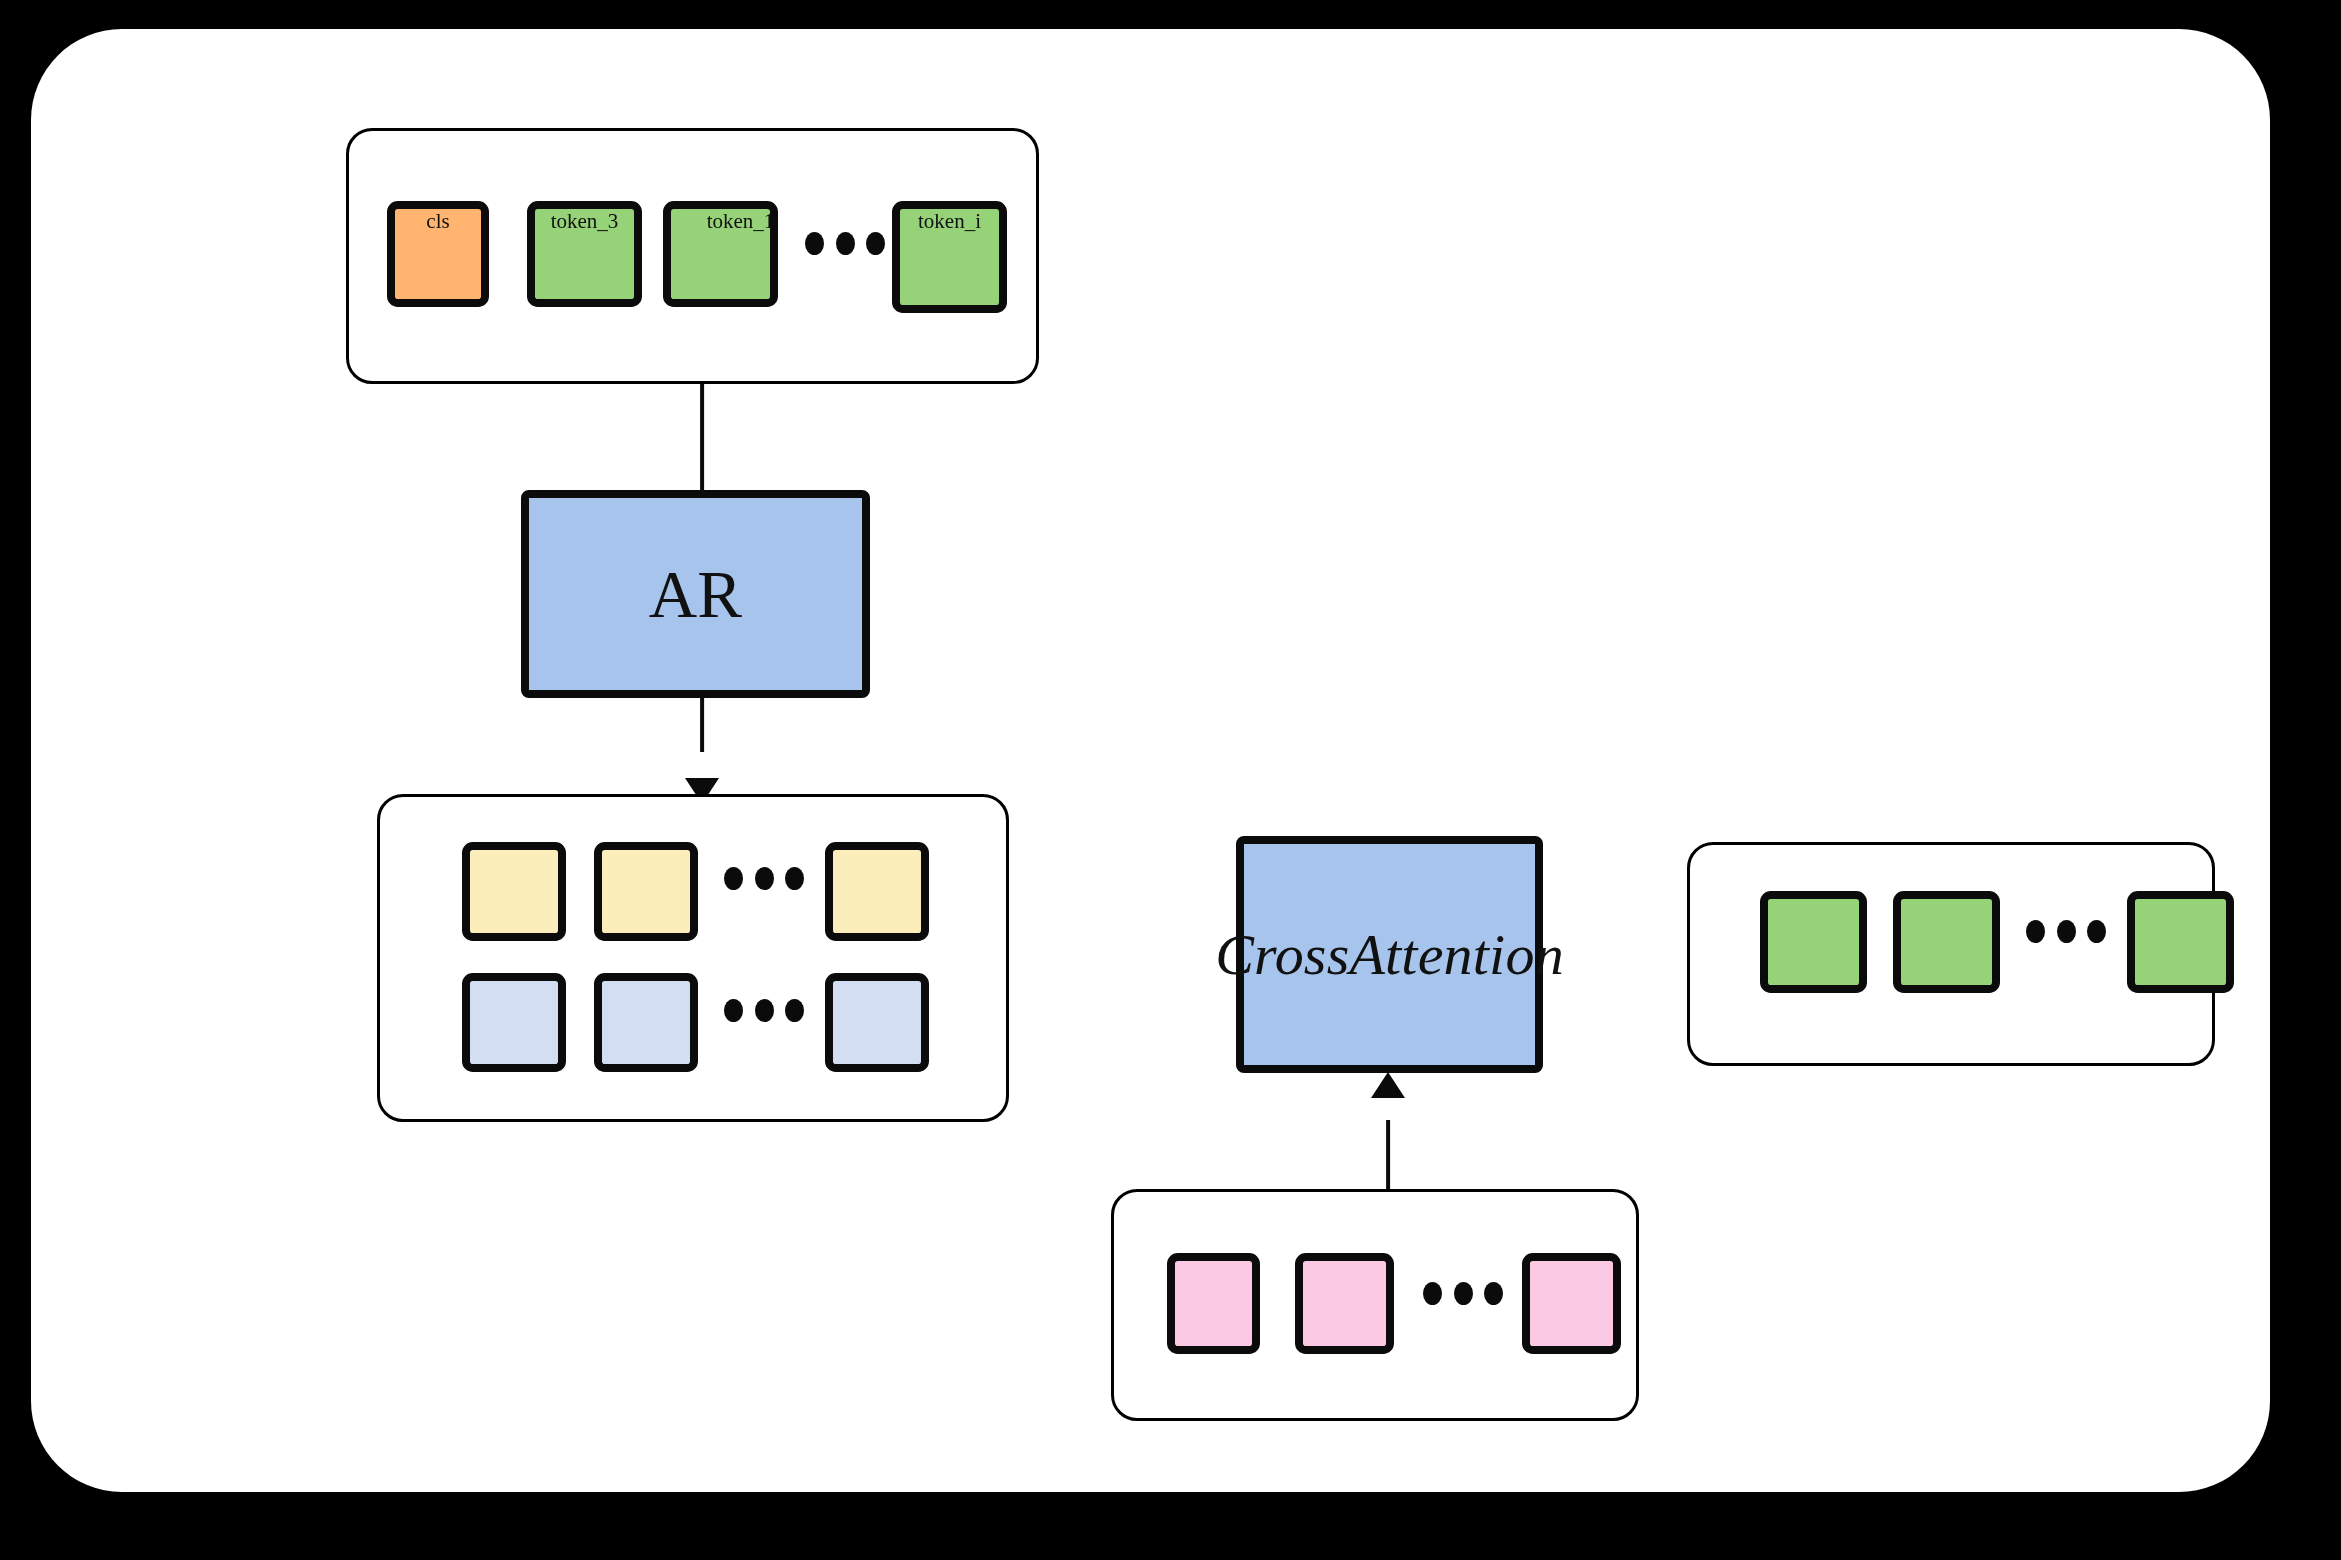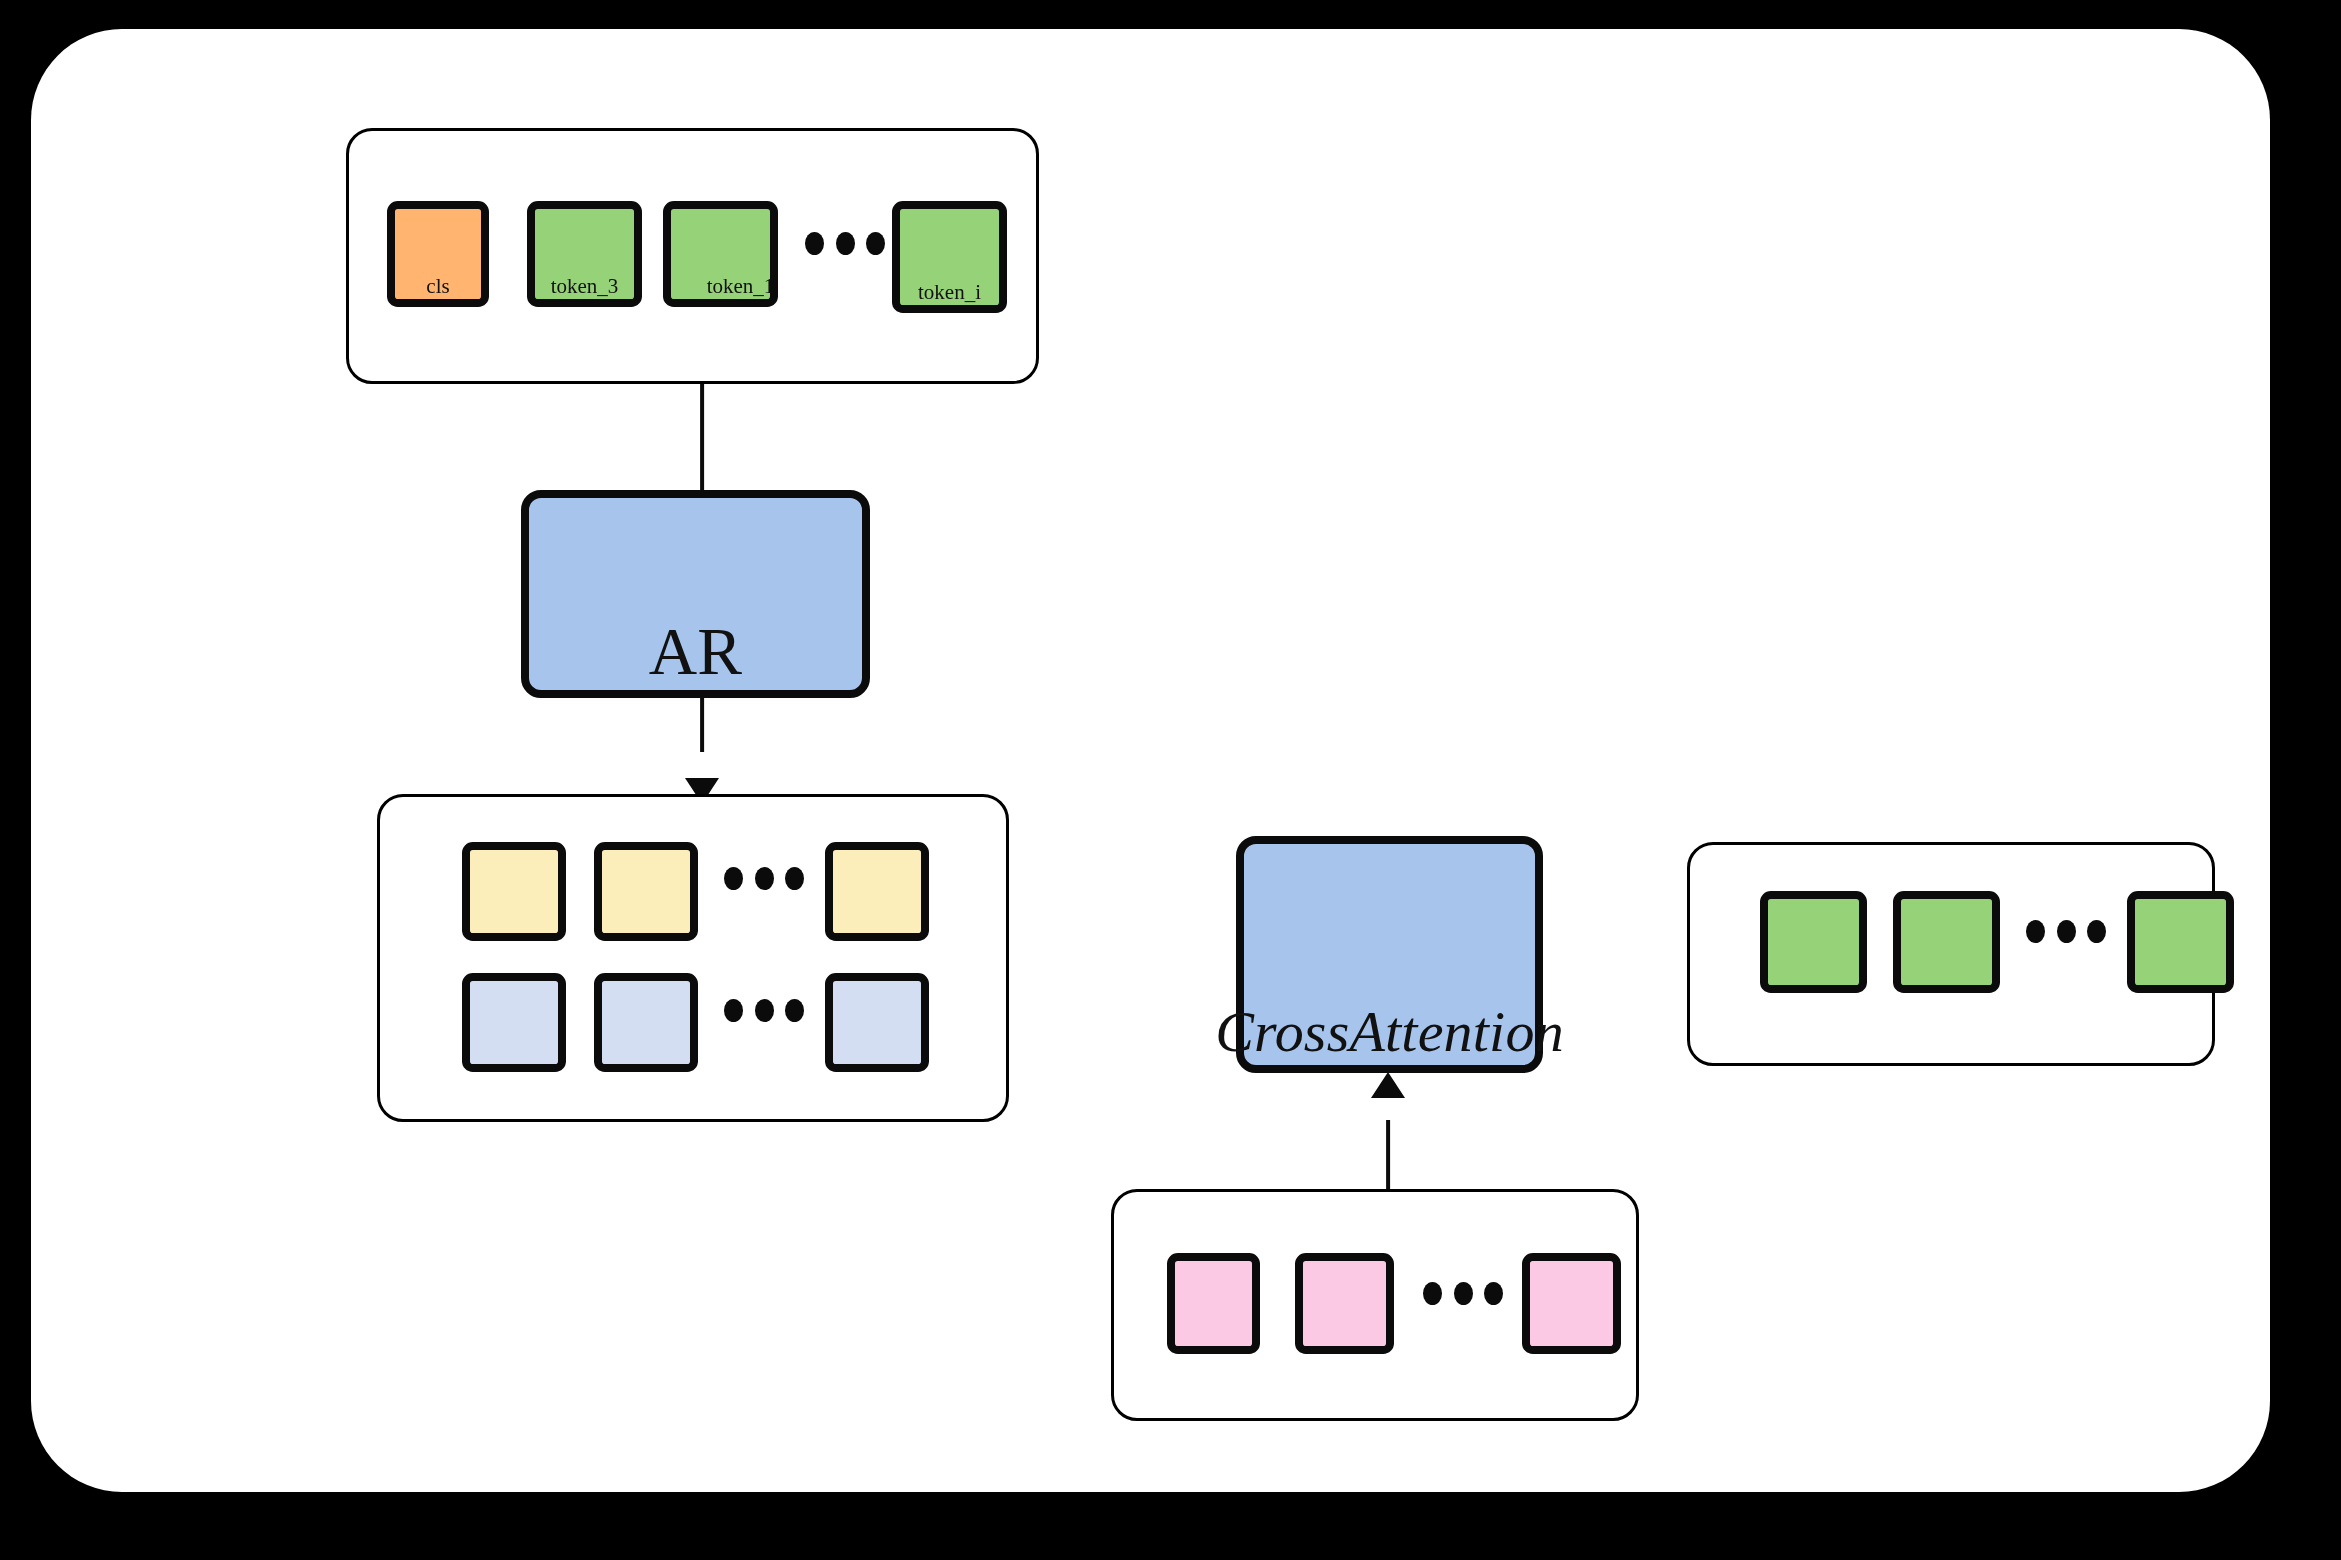--- a/index.html
+++ b/index.html
@@ -23,33 +23,33 @@
     background:#ffffff;
     border:3.1px solid #000000;
     border-radius:26px;
     box-sizing:border-box;
   }
   
   .block{
     position:absolute;
     box-sizing:border-box;
     border:8.5px solid #0b0b0b;
-    border-radius:20px;
-    display:flex;align-items:flex-end;justify-content:center;
+    border-radius:8px;
+    display:flex;align-items:center;justify-content:center;
     text-align:center;
     color:#111;
     letter-spacing:0.2px;
   }
   
   .chip{
     position:absolute;
     box-sizing:border-box;
     border:8.5px solid #0b0b0b;
     border-radius:10.8px;
-    display:flex;align-items:flex-end;justify-content:center;
+    display:flex;align-items:flex-start;justify-content:center;
     color:#111;
     white-space:nowrap;
     overflow:hidden;
   }
   .chip.small-label{font-size:21px;}
   
   .dots{
     position:absolute;
     display:flex;align-items:center;
     gap:11.5px;

